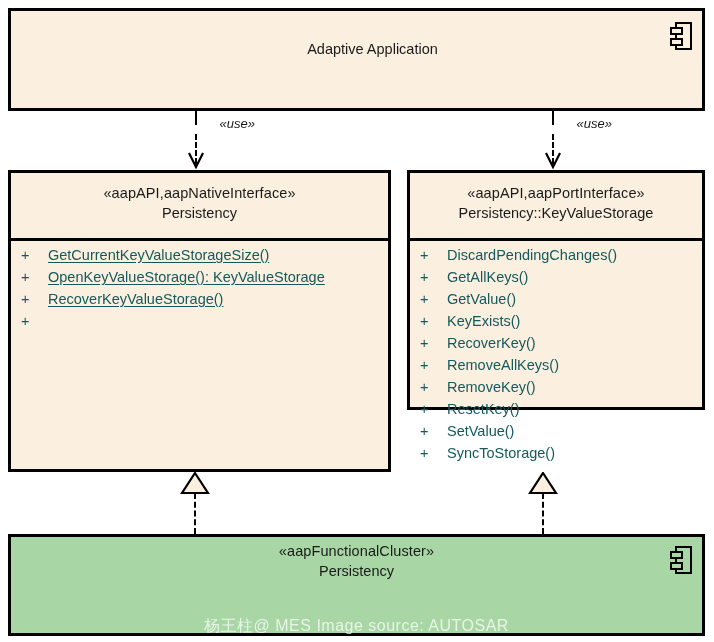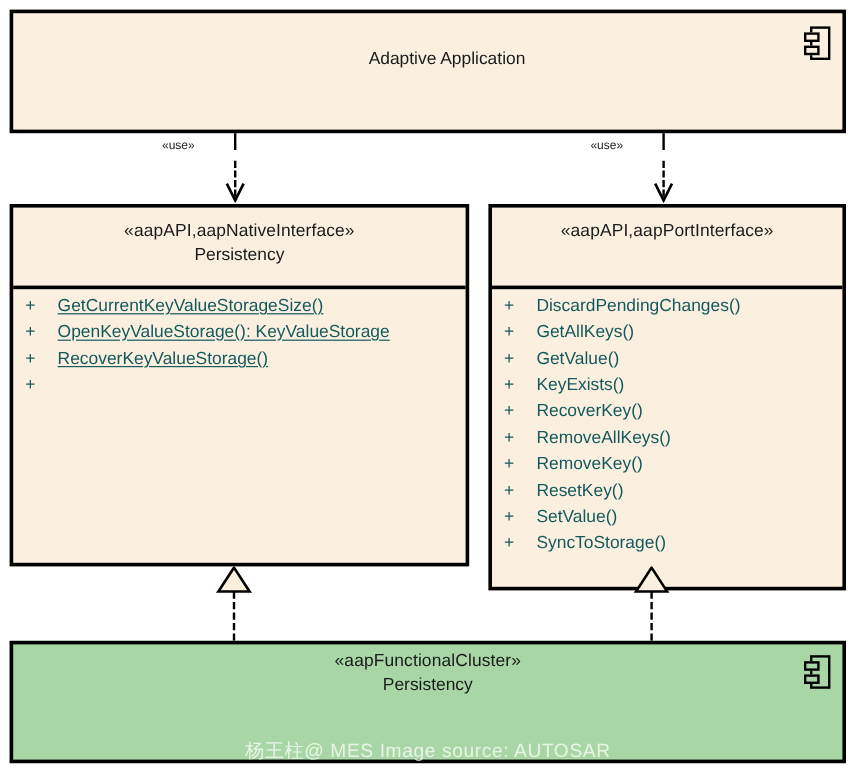--- a/index.html
+++ b/index.html
@@ -118,24 +118,25 @@
   .vline {
     position: absolute;
     width: 0;
     border-left: 2.5px solid #000000;
   }
   .vline.dashed {
     border-left-style: dashed;
   }
   .use-label {
     position: absolute;
-    font-size: 10px;
+    font-size: 13px;
     color: #1a1a1a;
     white-space: nowrap;
-    text-align: left;
+    text-align: right;
+    font-style: italic;
   }
   
   .open-arrow {
     position: absolute;
     width: 18px;
     height: 18px;
   }
   
   .hollow-tri {
     position: absolute;
@@ -204,23 +205,24 @@
       <div class="member">
         <span class="vis">+</span>
         <span class="mname underline">RecoverKeyValueStorage()</span>
       </div>
       <div class="member">
         <span class="vis">+</span>
       </div>
     </div>
   </div>
 
-  <div class="uml-box" style="left:407px; top:170px; width:298px; height:322px;">
+  <div class="uml-box" style="left:407px; top:170px; width:298px; height:240px;">
     <div class="box-header">
       <div class="stereotype">«aapAPI,aapPortInterface»</div>
+      <div class="boxname">Persistency::KeyValueStorage</div>
     </div>
     <div class="divider" style="top:65px;"></div>
     <div class="members" style="top:74px;">
       <div class="member">
         <span class="vis">+</span>
         <span class="mname">DiscardPendingChanges()</span>
       </div>
       <div class="member">
         <span class="vis">+</span>
         <span class="mname">GetAllKeys()</span>

